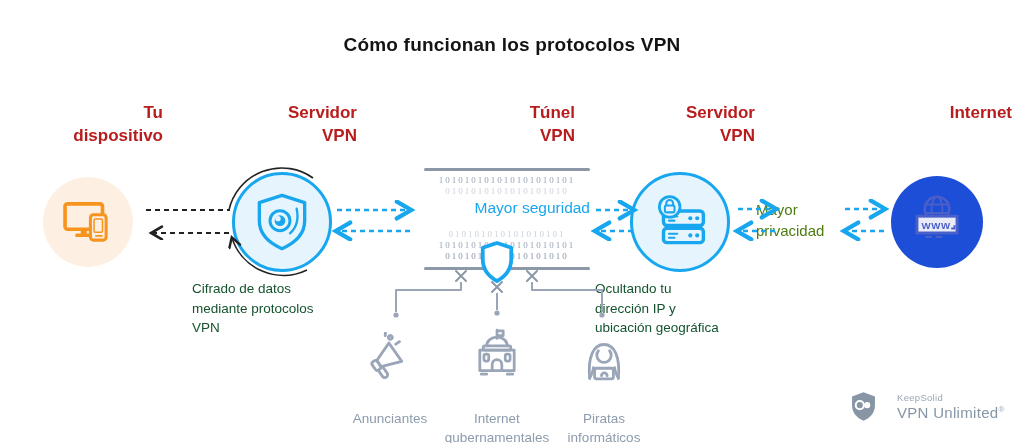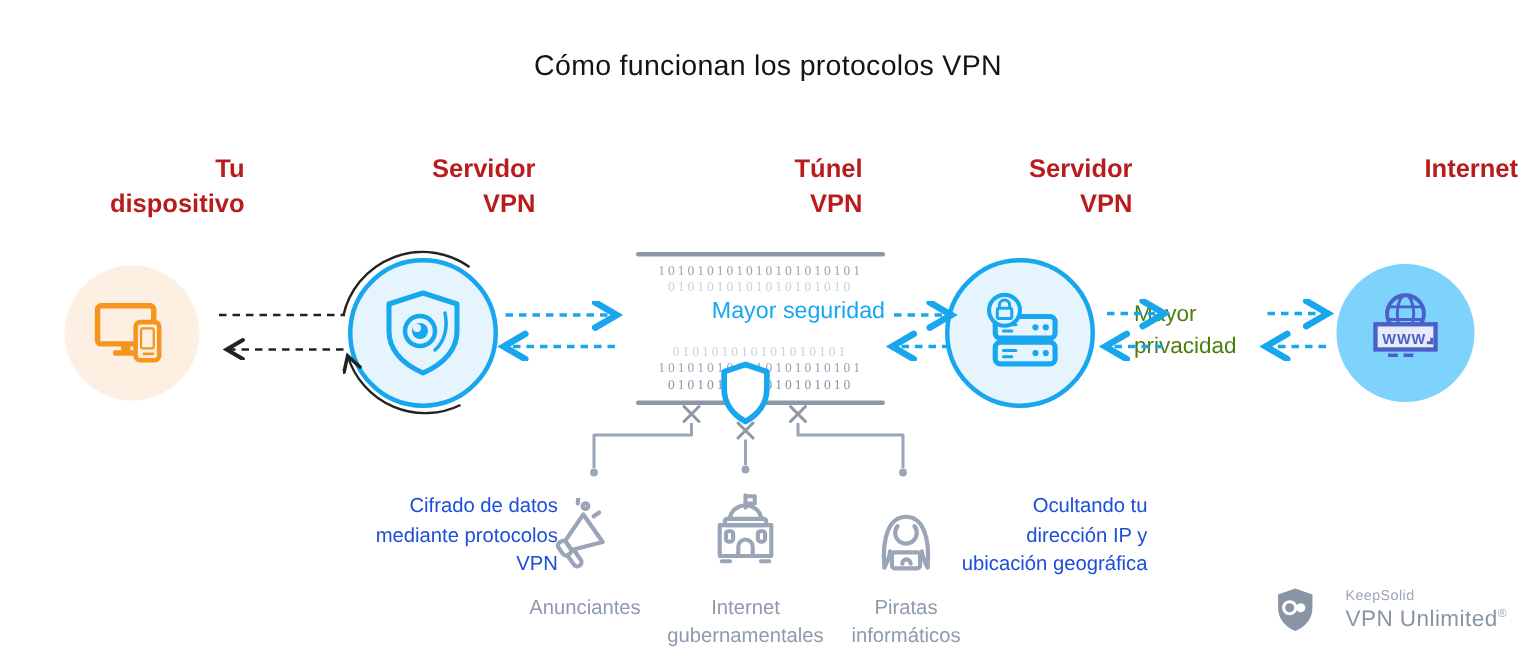--- a/index.html
+++ b/index.html
@@ -1,44 +1,44 @@
 <!DOCTYPE html>
 <html><head>
 <meta charset="utf-8">
 <style>
   html,body{margin:0;padding:0;background:#fff;}
   .canvas{position:relative;width:1024px;height:443px;background:#ffffff;
           font-family:"Liberation Sans",sans-serif;overflow:hidden;}
   .title{position:absolute;left:0;top:34px;width:100%;text-align:center;
-         font-size:19px;font-weight:normal;color:#141414;margin:0;letter-spacing:.2px;}
+         font-size:19px;font-weight:bold;color:#141414;margin:0;letter-spacing:.2px;}
   .hdr{position:absolute;text-align:right;font-size:17px;font-weight:bold;
        color:#b91c1c;line-height:1.35;white-space:pre-line;}
   .circle{position:absolute;border-radius:50%;display:flex;align-items:center;justify-content:center;box-sizing:border-box;}
   .c-device{left:43px;top:177px;width:90px;height:90px;background:#FDEFE2;}
   .c-client{left:232px;top:172px;width:100px;height:100px;background:#E6F5FD;border:3px solid #18A7EE;}
   .c-server{left:630px;top:172px;width:100px;height:100px;background:#E6F5FD;border:3px solid #18A7EE;}
-  .c-internet{left:891px;top:176px;width:92px;height:92px;background:#7dd3fc;}
+  .c-internet{left:891px;top:176px;width:92px;height:92px;background:#1d4ed8;}
   .tunnel{position:absolute;left:424px;top:168px;width:166px;height:102px;}
   .bar{position:absolute;left:0;width:100%;height:3px;background:#8C97A7;border-radius:2px;}
   .bar.top{top:0;} .bar.bottom{top:99px;}
   .brow{position:absolute;left:0;width:100%;text-align:center;
         font-family:Liberation Serif, serif;font-size:9px;letter-spacing:2px;
         white-space:nowrap;overflow:hidden;}
   .r1{top:7px;color:#98A4B4;} .r2{top:18px;color:#CBD2DB;}
   .r3{top:61px;color:#CBD2DB;} .r4{top:72px;color:#98A4B4;} .r5{top:83px;color:#8894A6;}
   .tlabel{position:absolute;left:0;top:31px;width:100%;text-align:right;
           font-size:15.5px;color:#18A7EE;}
   .tunnel-shield{position:absolute;left:478px;top:240px;}
-  .caption{position:absolute;text-align:right;font-size:13.5px;color:#1d4ed8;
-           line-height:1.45;white-space:pre-line;margin-top:48px;}
+  .caption{position:absolute;text-align:left;font-size:13.5px;color:#14532d;
+           line-height:1.45;white-space:pre-line;}
   .privacy{position:absolute;left:756px;top:199px;width:100px;text-align:left;
            font-size:15px;color:#4d7c0f;line-height:1.4;white-space:pre-line;}
   .threat{position:absolute;top:326px;width:140px;display:flex;flex-direction:column;align-items:center;}
   .threat .ic{height:66px;display:flex;align-items:flex-end;}
-  .threat .lbl{margin-top:4px;text-align:center;font-size:13.5px;color:#8D9BAD;
+  .threat .lbl{margin-top:18px;text-align:center;font-size:13.5px;color:#8D9BAD;
                line-height:1.4;white-space:pre-line;}
   .overlay{position:absolute;left:0;top:0;pointer-events:none;}
   .logo{position:absolute;left:850px;top:391px;display:flex;align-items:center;gap:20px;}
   .logo .brand{display:block;font-size:9.5px;color:#9AA7B4;margin-bottom:1px;letter-spacing:.3px;}
   .logo .product{display:block;font-size:15px;color:#8696A6;letter-spacing:.3px;}
   .logo sup{font-size:8px;color:#9AA7B4;}
 </style>
 </head>
 <body>
 

